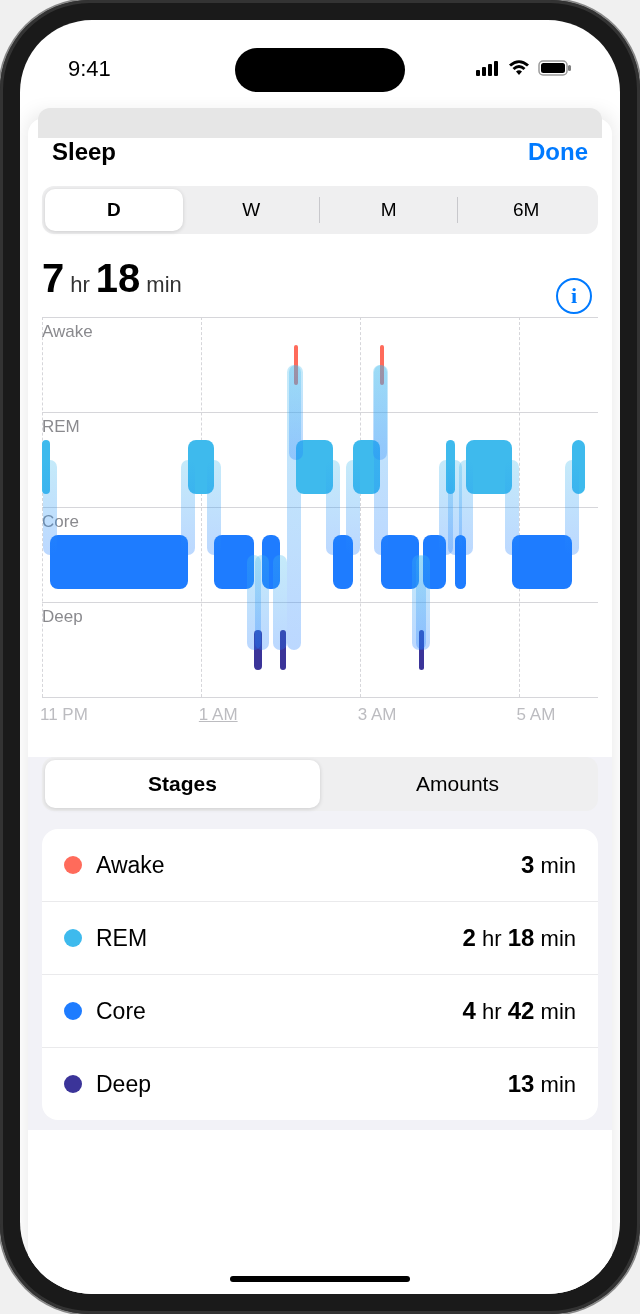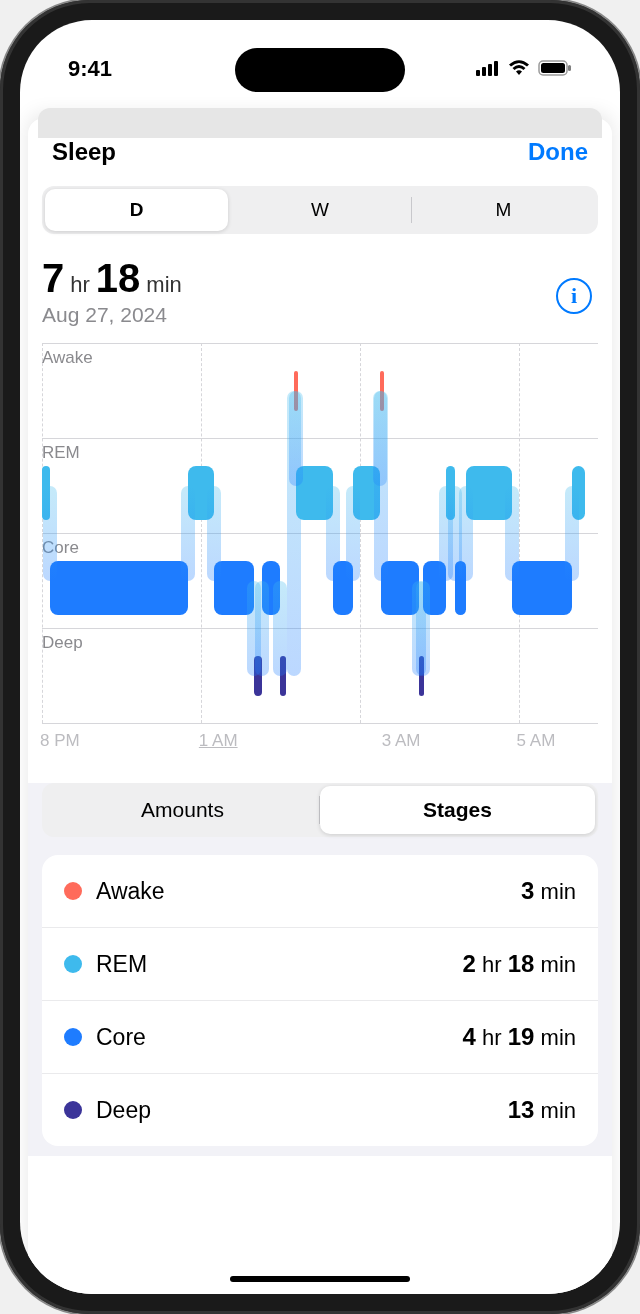--- a/index.html
+++ b/index.html
@@ -37,21 +37,21 @@
       background: #000;
       border-radius: 22px;
       z-index: 100;
     }
     .status-bar {
       height: 80px;
       display: flex;
       justify-content: space-between;
       align-items: center;
       padding: 18px 48px 0;
-      font-weight: 700;
+      font-weight: 400;
       font-size: 22px;
     }
     .status-right {
       display: flex;
       align-items: center;
       gap: 8px;
     }
     .signal-icon, .wifi-icon, .battery-icon {
       display: inline-block;
     }
@@ -330,55 +330,55 @@
         <span class="nav-title">Sleep</span>
         <span class="nav-done">Done</span>
       </div>
 
       <div class="content">
 
         <div class="period-picker" id="period-picker">
             <div class="period-item active">D</div>
             <div class="period-item">W</div>
             <div class="period-item">M</div>
+            <div class="period-item">6M</div>
           </div>
 
         <div class="summary">
           <div class="summary-value">
             <span class="big">7</span>
             <span class="unit">hr</span>
             <span class="big">18</span>
             <span class="unit">min</span>
           </div>
-          <div class="summary-date">Aug 27, 2024</div>
           <div class="info-button">
             <span>i</span>
           </div>
         </div>
 
         <div class="chart" id="chart">
             <div class="chart-row" style="top: 0px;">
               <div class="chart-row-label">Awake</div>
             </div>
             <div class="chart-row" style="top: 95px;">
               <div class="chart-row-label">REM</div>
             </div>
             <div class="chart-row" style="top: 190px;">
               <div class="chart-row-label">Core</div>
             </div>
             <div class="chart-row" style="top: 285px;">
               <div class="chart-row-label">Deep</div>
             </div>
             <div class="chart-row" style="top: 380px; border-top: 1px solid rgb(214, 214, 218);"></div>
             <div class="chart-vline" style="left: 0%;"></div>
-            <div class="chart-xlabel" style="left: 0%;">8 PM</div>
+            <div class="chart-xlabel" style="left: 0%;">11 PM</div>
             <div class="chart-vline" style="left: 28.5714%;"></div>
             <div class="chart-xlabel" style="left: 28.5714%; text-decoration: underline;">1 AM</div>
             <div class="chart-vline" style="left: 57.1429%;"></div>
-            <div class="chart-xlabel" style="left: 57.1429%; margin-left: 24px;">3 AM</div>
+            <div class="chart-xlabel" style="left: 57.1429%;">3 AM</div>
             <div class="chart-vline" style="left: 85.7143%;"></div>
             <div class="chart-xlabel" style="left: 85.7143%;">5 AM</div>
             <div class="chart-bars">
               <div class="bar bar-rem" style="left: 0%; width: 1.42857%; top: 123px; height: 54px;"></div>
               <div class="bar bar-core" style="left: 1.42857%; width: 24.7619%; top: 218px; height: 54px;"></div>
               <div class="connector" style="left: calc(1.42857% - 7px); top: 143px; height: 95px; border-radius: 7px;"></div>
               <div class="bar bar-rem" style="left: 26.1905%; width: 4.7619%; top: 123px; height: 54px;"></div>
               <div class="connector" style="left: calc(26.1905% - 7px); top: 143px; height: 95px; border-radius: 7px;"></div>
               <div class="bar bar-core" style="left: 30.9524%; width: 7.14286%; top: 218px; height: 54px;"></div>
               <div class="connector" style="left: calc(30.9524% - 7px); top: 143px; height: 95px; border-radius: 7px;"></div>
@@ -412,22 +412,22 @@
               <div class="connector" style="left: calc(76.1905% - 7px); top: 143px; height: 95px; border-radius: 7px;"></div>
               <div class="bar bar-core" style="left: 84.5238%; width: 10.7143%; top: 218px; height: 54px;"></div>
               <div class="connector" style="left: calc(84.5238% - 7px); top: 143px; height: 95px; border-radius: 7px;"></div>
               <div class="bar bar-rem" style="left: 95.2381%; width: 2.38095%; top: 123px; height: 54px;"></div>
               <div class="connector" style="left: calc(95.2381% - 7px); top: 143px; height: 95px; border-radius: 7px;"></div>
             </div>
           </div>
 
         <div class="gray-section">
           <div class="sub-picker" id="sub-picker">
+              <div class="sub-item active">Stages</div>
               <div class="sub-item">Amounts</div>
-              <div class="sub-item active">Stages</div>
             </div>
           <div class="stage-list" id="stage-list">
               <div class="stage-row">
                 <div class="stage-left">
                   <span class="stage-dot" style="background:#ff6b5b"></span>
                   <span>Awake</span>
                 </div>
                 <div class="stage-right"><b>3</b> min</div>
               </div>
               <div class="stage-row">
@@ -435,21 +435,21 @@
                   <span class="stage-dot" style="background:#3ebaed"></span>
                   <span>REM</span>
                 </div>
                 <div class="stage-right"><b>2</b> hr <b>18</b> min</div>
               </div>
               <div class="stage-row">
                 <div class="stage-left">
                   <span class="stage-dot" style="background:#1e7cff"></span>
                   <span>Core</span>
                 </div>
-                <div class="stage-right"><b>4</b> hr <b>19</b> min</div>
+                <div class="stage-right"><b>4</b> hr <b>42</b> min</div>
               </div>
               <div class="stage-row">
                 <div class="stage-left">
                   <span class="stage-dot" style="background:#3b3499"></span>
                   <span>Deep</span>
                 </div>
                 <div class="stage-right"><b>13</b> min</div>
               </div>
             </div>
         </div>

